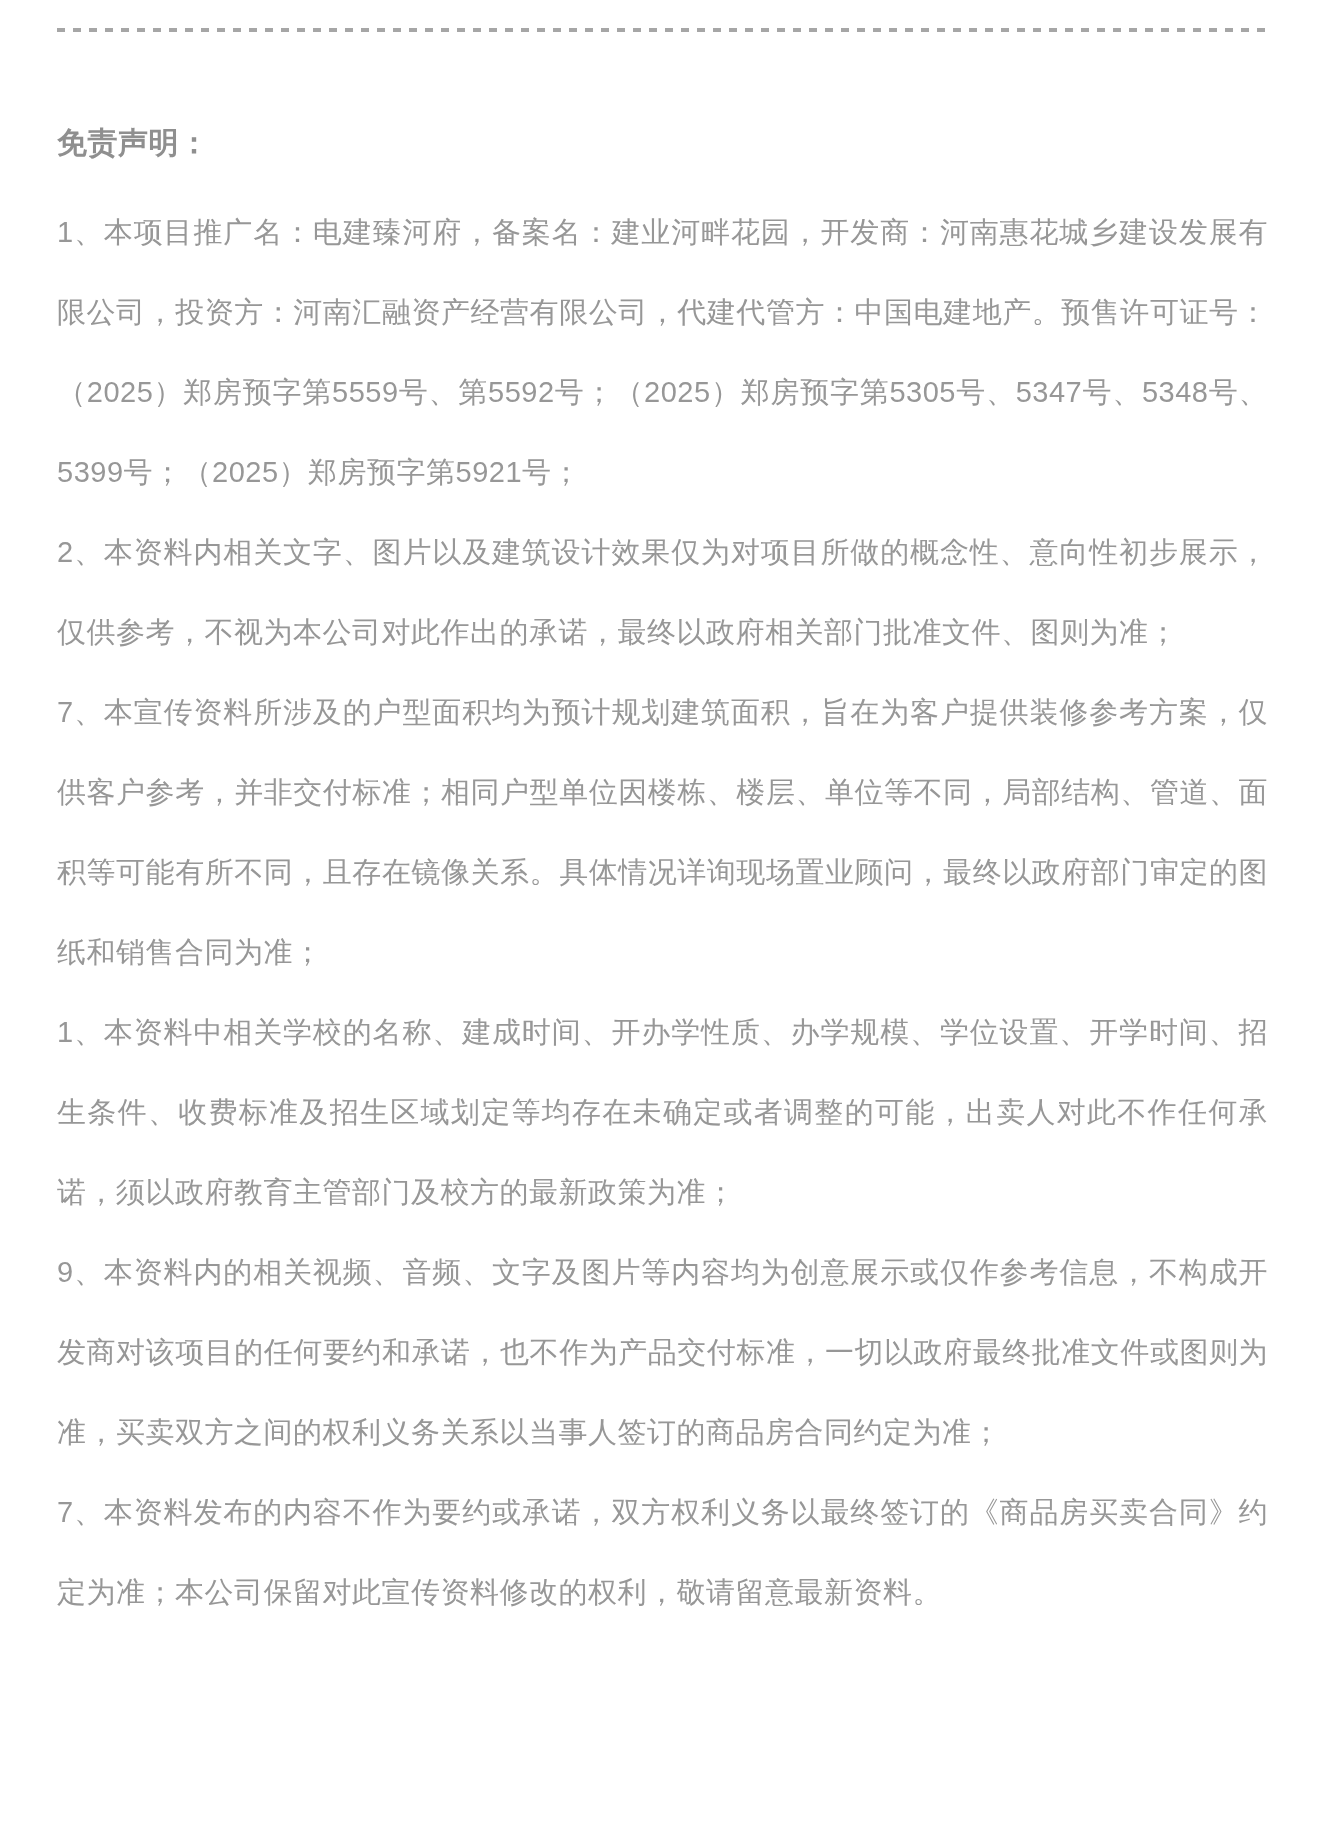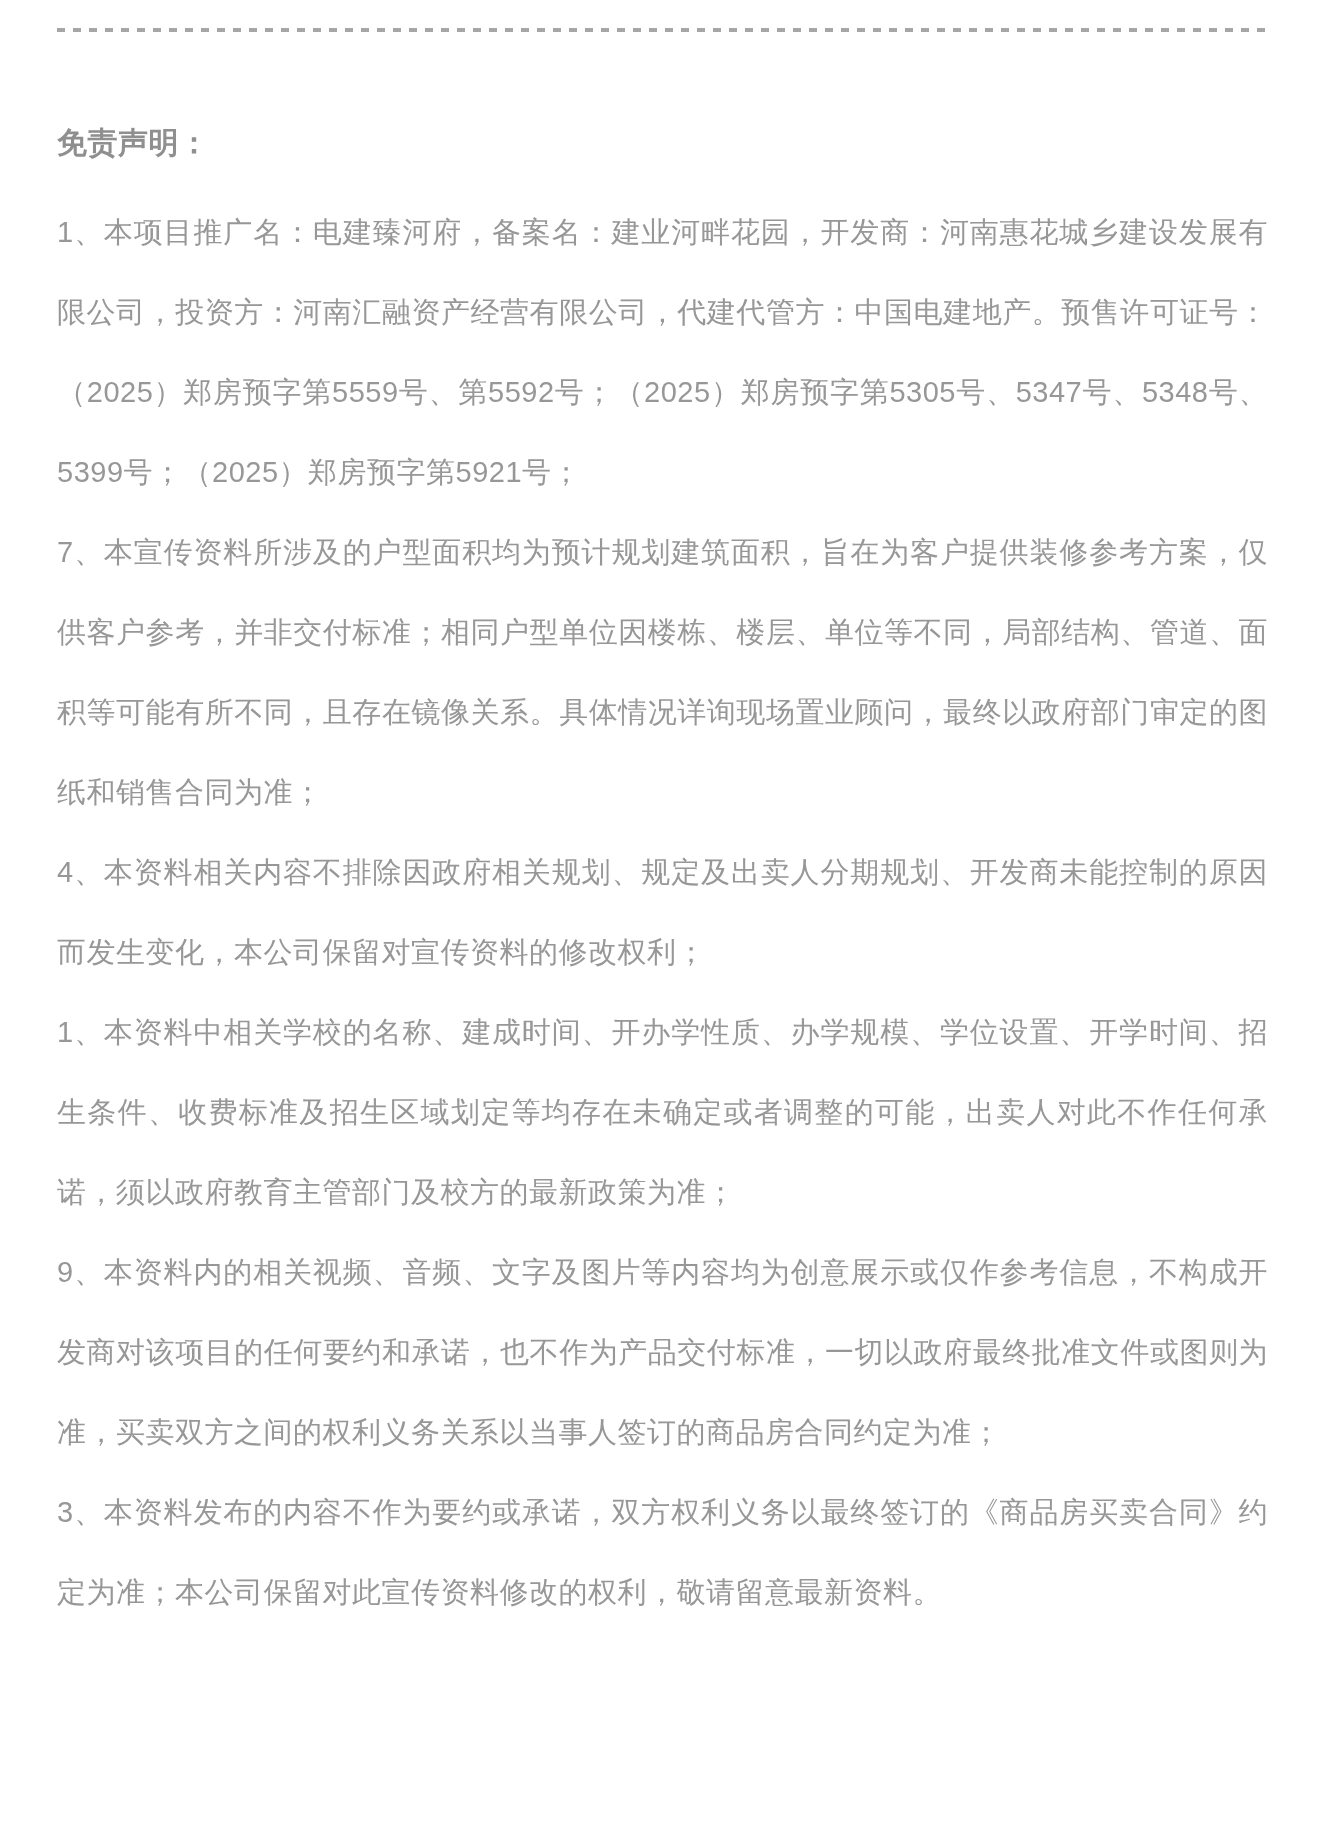--- a/index.html
+++ b/index.html
@@ -53,25 +53,25 @@
 <div class="page">
 
   <div class="dashed-divider"></div>
 
   <div class="content">
 
     <h2 class="heading">免责声明：</h2>
 
     <p class="para">1、本项目推广名：电建臻河府，备案名：建业河畔花园，开发商：河南惠花城乡建设发展有限公司，投资方：河南汇融资产经营有限公司，代建代管方：中国电建地产。预售许可证号：（2025）郑房预字第5559号、第5592号；（2025）郑房预字第5305号、5347号、5348号、5399号；（2025）郑房预字第5921号；</p>
 
+    <p class="para">2、本资料内相关文字、图片以及建筑设计效果仅为对项目所做的概念性、意向性初步展示，仅供参考，不视为本公司对此作出的承诺，最终以政府相关部门批准文件、图则为准；</p>
 
     <p class="para">7、本宣传资料所涉及的户型面积均为预计规划建筑面积，旨在为客户提供装修参考方案，仅供客户参考，并非交付标准；相同户型单位因楼栋、楼层、单位等不同，局部结构、管道、面积等可能有所不同，且存在镜像关系。具体情况详询现场置业顾问，最终以政府部门审定的图纸和销售合同为准；</p>
 
-    <p class="para">4、本资料相关内容不排除因政府相关规划、规定及出卖人分期规划、开发商未能控制的原因而发生变化，本公司保留对宣传资料的修改权利；</p>
 
     <p class="para">1、本资料中相关学校的名称、建成时间、开办学性质、办学规模、学位设置、开学时间、招生条件、收费标准及招生区域划定等均存在未确定或者调整的可能，出卖人对此不作任何承诺，须以政府教育主管部门及校方的最新政策为准；</p>
 
     <p class="para">9、本资料内的相关视频、音频、文字及图片等内容均为创意展示或仅作参考信息，不构成开发商对该项目的任何要约和承诺，也不作为产品交付标准，一切以政府最终批准文件或图则为准，买卖双方之间的权利义务关系以当事人签订的商品房合同约定为准；</p>
 
-    <p class="para">3、本资料发布的内容不作为要约或承诺，双方权利义务以最终签订的《商品房买卖合同》约定为准；本公司保留对此宣传资料修改的权利，敬请留意最新资料。</p>
+    <p class="para">7、本资料发布的内容不作为要约或承诺，双方权利义务以最终签订的《商品房买卖合同》约定为准；本公司保留对此宣传资料修改的权利，敬请留意最新资料。</p>
 
   </div>
 </div>
 
 </body></html>

